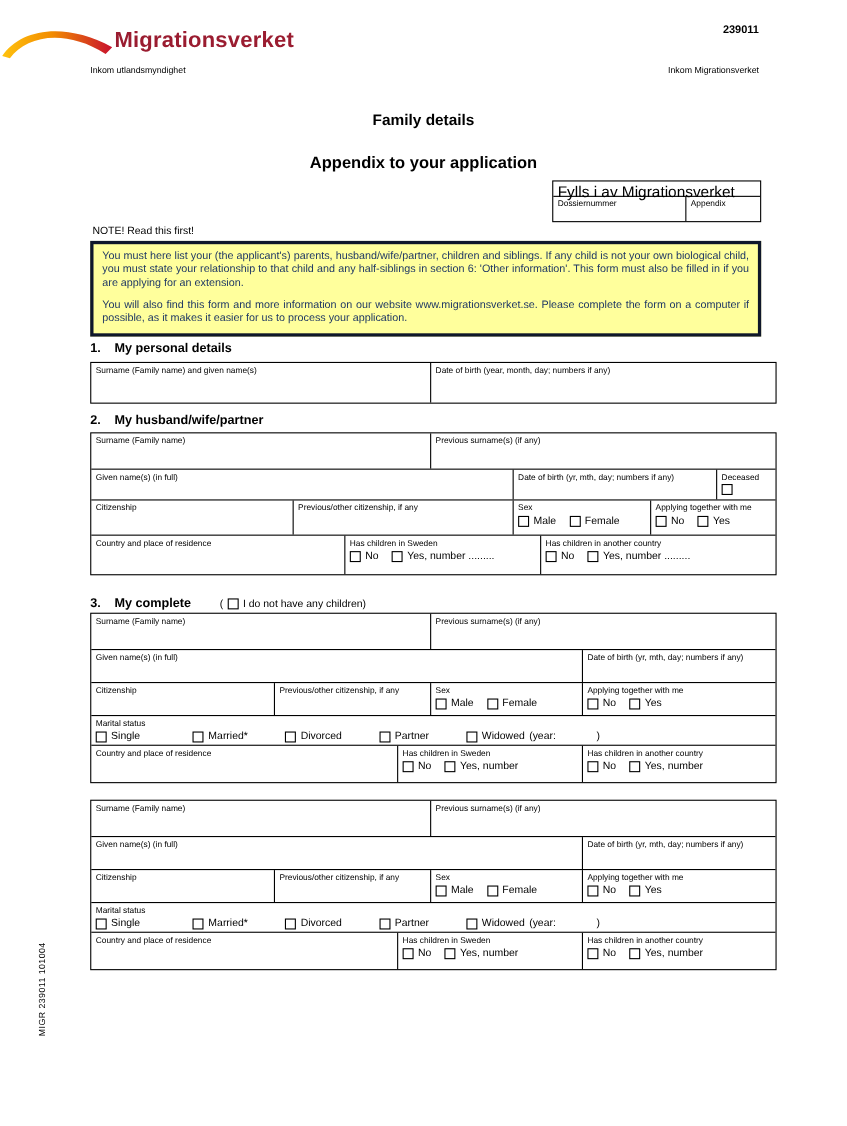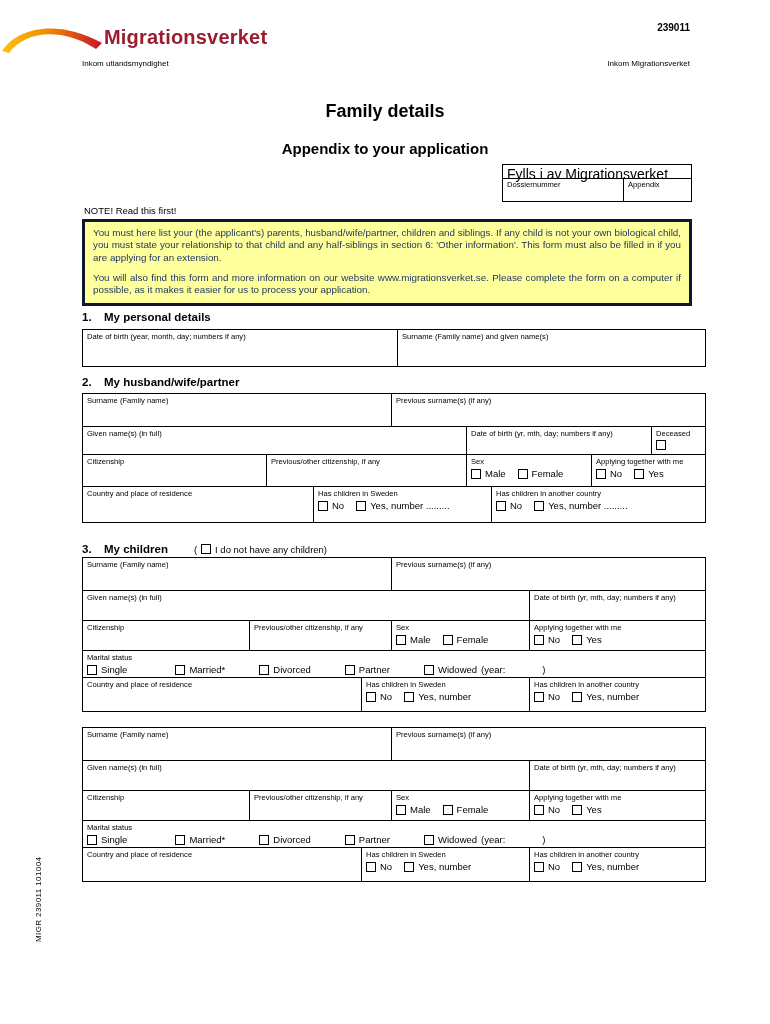--- a/index.html
+++ b/index.html
@@ -8,21 +8,21 @@
     position:relative; width:770px; height:1024px; background:#fff;
     font-family:"Liberation Sans", sans-serif; color:#000; overflow:hidden;
   }
 
   
   .form-number { position:absolute; top:22px; right:80px; font-size:10px;font-weight:bold; }
   .stamp-left  { position:absolute; top:59px; left:82px; font-size:8px; }
   .stamp-right { position:absolute; top:59px; right:80px; font-size:8px; }
   .logo { position:absolute; top:24px; left:0; width:100%; display:flex; flex-direction:row; align-items:center; }
   .logo-text { font-size:20px; font-weight:bold; color:#9A1C30; margin-top:-3px; letter-spacing:0.2px; }
-  .page-title { position:absolute; top:101px; left:0; width:100%; text-align:center; font-size:18px; font-weight:bold; }
+  .page-title { position:absolute; top:101px; left:0; width:100%; text-align:center; font-size:14px; font-weight:bold; }
   .page-subtitle { position:absolute; top:140px; left:0; width:100%; text-align:center; font-size:15px; font-weight:bold; }
 
   
   .officebox { position:absolute; left:502px; top:164px; width:190px; border:1px solid #000; background:#fff; }
   .ob-header { font-size:14px; padding:1px 4px; height:13px; }
   .ob-row { display:flex; border-top:1px solid #000; height:23px; }
   .ob-cell { padding:1px 4px; }
   .ob-cell + .ob-cell { border-left:1px solid #000; }
 
   
@@ -104,25 +104,25 @@
     <p>You must here list your (the applicant's) parents, husband/wife/partner, children and siblings. If any child is not your own biological child, you must state your relationship to that child and any half-siblings in section 6: 'Other information'. This form must also be filled in if you are applying for an extension.</p>
     <p>You will also find this form and more information on our website www.migrationsverket.se. Please complete the form on a computer if possible, as it makes it easier for us to process your application.</p>
   </div>
 
   <div class="sechead" style="top:311px">
     <span class="secnum">1.</span>
     <span>My personal details</span>
   </div>
   <div class="formtbl" style="top:329px">
     <div class="frow" style="height:36px">
-      <div class="fcell grow">
-        <div class="lbl">Date of birth (year, month, day; numbers if any)</div>
-      </div>
       <div class="fcell" style="width:308px">
         <div class="lbl">Surname (Family name) and given name(s)</div>
+      </div>
+      <div class="fcell grow">
+        <div class="lbl">Date of birth (year, month, day; numbers if any)</div>
       </div>
     </div>
   </div>
 
   <div class="sechead" style="top:376px">
     <span class="secnum">2.</span>
     <span>My husband/wife/partner</span>
   </div>
   <div class="formtbl" style="top:393px">
     <div class="frow" style="height:32px">
@@ -193,21 +193,21 @@
           <span>No</span>
           <span class="cb gap8"></span>
           <span>Yes, number .........</span>
         </div>
       </div>
     </div>
   </div>
 
   <div class="sechead" style="top:543px">
     <span class="secnum">3.</span>
-    <span>My children</span>
+    <span>My complete</span>
     <span class="nochild">
       <span>(</span>
       <span class="cb"></span>
       <span>I do not have any children)</span>
     </span>
   </div>
 
   <div class="formtbl" style="top:557px">
     <div class="frow" style="height:32px">
       <div class="fcell" style="width:308px">

